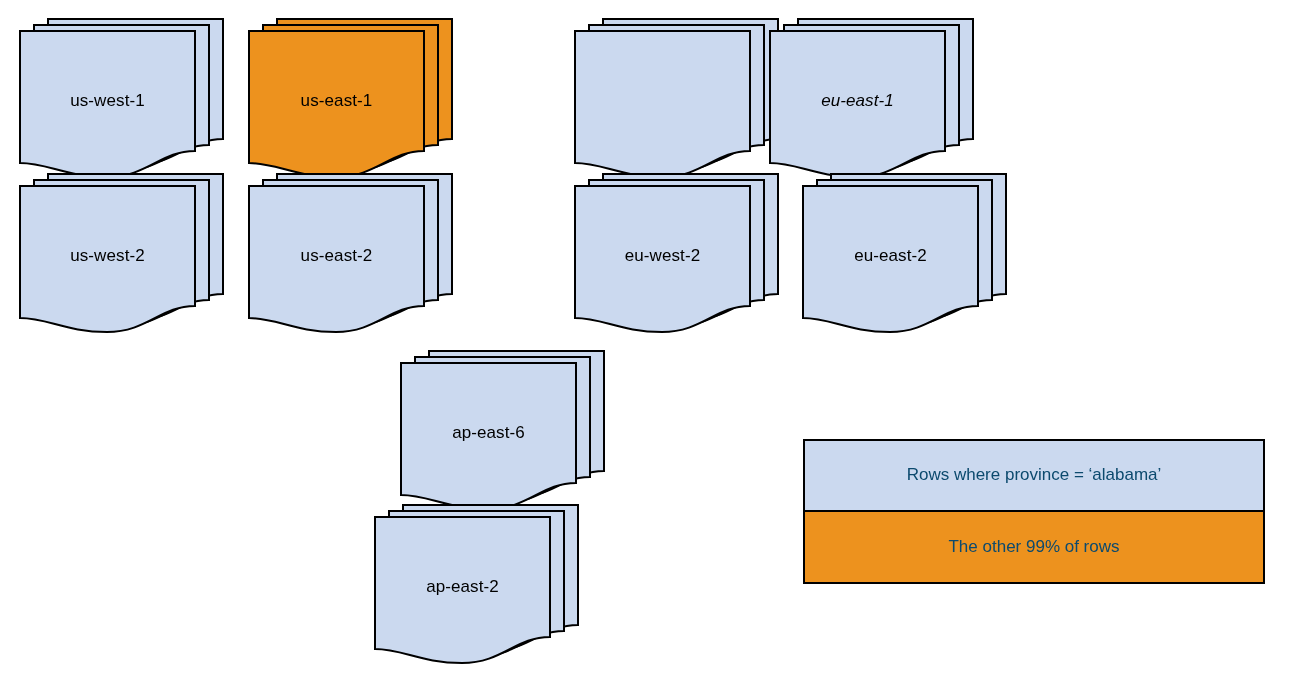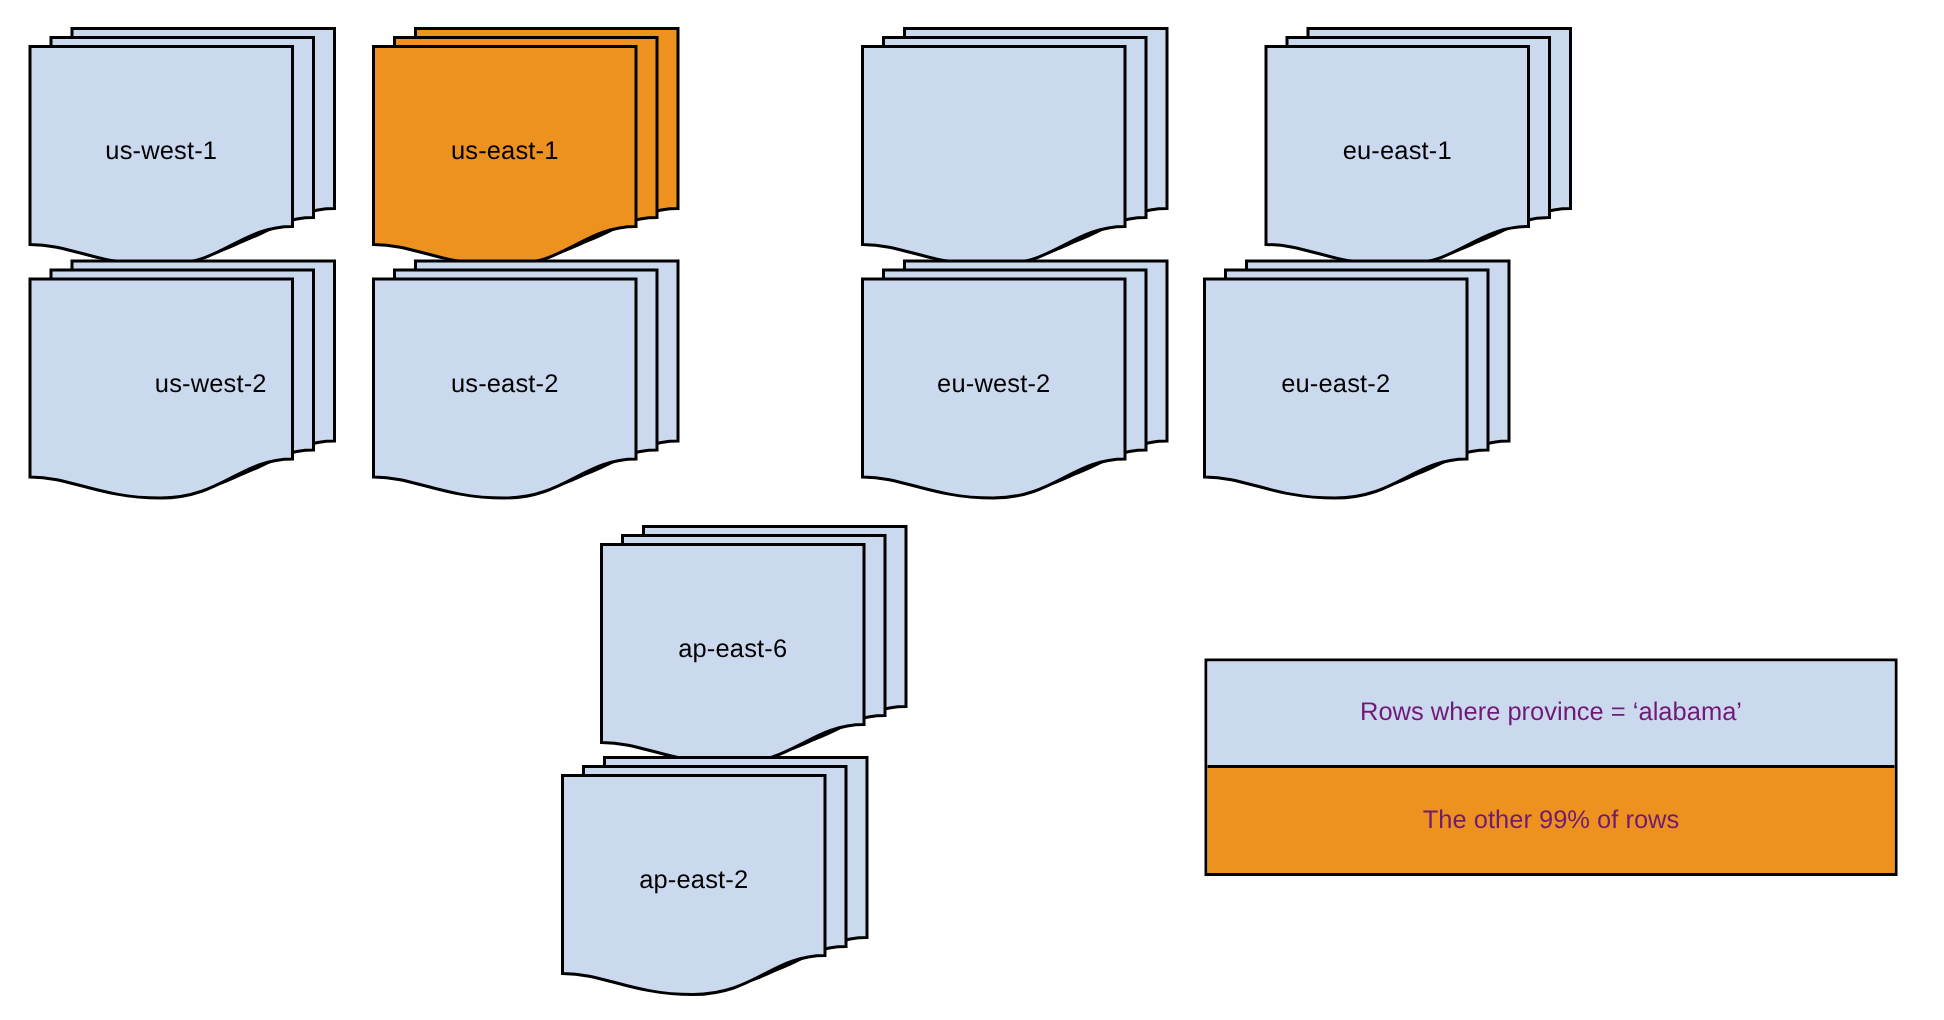--- a/index.html
+++ b/index.html
@@ -55,21 +55,21 @@
     border: 2px solid #000000;
     box-sizing: border-box;
   }
   .legend-row {
     height: 50%;
     box-sizing: border-box;
     display: flex;
     align-items: center;
     justify-content: center;
     font-size: 17px;
-    color: #701a75;
+    color: #0c4a6e;
   }
   .legend-row.top {
     border-bottom: 2px solid #000000;
   }
 </style>
 </head>
 <body>
 
 <div id="canvas">
     <div class="stack" style="left: 20px; top: 17px;">
@@ -106,21 +106,21 @@
           <path d="M0,0 L175,0 L175,120 C140,120 128,146 87,146 C46,146 28,132 0,132 Z" fill="#cbd9ef" stroke="#000000" stroke-width="2" stroke-linejoin="miter"></path>
         </g>
         <g transform="translate(14,8)">
           <path d="M0,0 L175,0 L175,120 C140,120 128,146 87,146 C46,146 28,132 0,132 Z" fill="#cbd9ef" stroke="#000000" stroke-width="2" stroke-linejoin="miter"></path>
         </g>
         <g transform="translate(0,14)">
           <path d="M0,0 L175,0 L175,120 C140,120 128,146 87,146 C46,146 28,132 0,132 Z" fill="#cbd9ef" stroke="#000000" stroke-width="2" stroke-linejoin="miter"></path>
         </g>
       </svg>
     </div>
-    <div class="stack" style="left: 844px; top: 17px;">
+    <div class="stack" style="left: 770px; top: 17px; font-style: italic;">
       <svg viewBox="0 0 210 162">
         <g transform="translate(28,2)">
           <path d="M0,0 L175,0 L175,120 C140,120 128,146 87,146 C46,146 28,132 0,132 Z" fill="#cbd9ef" stroke="#000000" stroke-width="2" stroke-linejoin="miter"></path>
         </g>
         <g transform="translate(14,8)">
           <path d="M0,0 L175,0 L175,120 C140,120 128,146 87,146 C46,146 28,132 0,132 Z" fill="#cbd9ef" stroke="#000000" stroke-width="2" stroke-linejoin="miter"></path>
         </g>
         <g transform="translate(0,14)">
           <path d="M0,0 L175,0 L175,120 C140,120 128,146 87,146 C46,146 28,132 0,132 Z" fill="#cbd9ef" stroke="#000000" stroke-width="2" stroke-linejoin="miter"></path>
         </g>
@@ -132,21 +132,21 @@
         <g transform="translate(28,2)">
           <path d="M0,0 L175,0 L175,120 C140,120 128,146 87,146 C46,146 28,132 0,132 Z" fill="#cbd9ef" stroke="#000000" stroke-width="2" stroke-linejoin="miter"></path>
         </g>
         <g transform="translate(14,8)">
           <path d="M0,0 L175,0 L175,120 C140,120 128,146 87,146 C46,146 28,132 0,132 Z" fill="#cbd9ef" stroke="#000000" stroke-width="2" stroke-linejoin="miter"></path>
         </g>
         <g transform="translate(0,14)">
           <path d="M0,0 L175,0 L175,120 C140,120 128,146 87,146 C46,146 28,132 0,132 Z" fill="#cbd9ef" stroke="#000000" stroke-width="2" stroke-linejoin="miter"></path>
         </g>
       </svg>
-      <div class="stack-label" style="top: 14px; padding-left: 33px;">us-west-2</div>
+      <div class="stack-label" style="top: 14px;">us-west-2</div>
     </div>
     <div class="stack" style="left: 249px; top: 172px;">
       <svg viewBox="0 0 210 162">
         <g transform="translate(28,2)">
           <path d="M0,0 L175,0 L175,120 C140,120 128,146 87,146 C46,146 28,132 0,132 Z" fill="#cbd9ef" stroke="#000000" stroke-width="2" stroke-linejoin="miter"></path>
         </g>
         <g transform="translate(14,8)">
           <path d="M0,0 L175,0 L175,120 C140,120 128,146 87,146 C46,146 28,132 0,132 Z" fill="#cbd9ef" stroke="#000000" stroke-width="2" stroke-linejoin="miter"></path>
         </g>
         <g transform="translate(0,14)">

